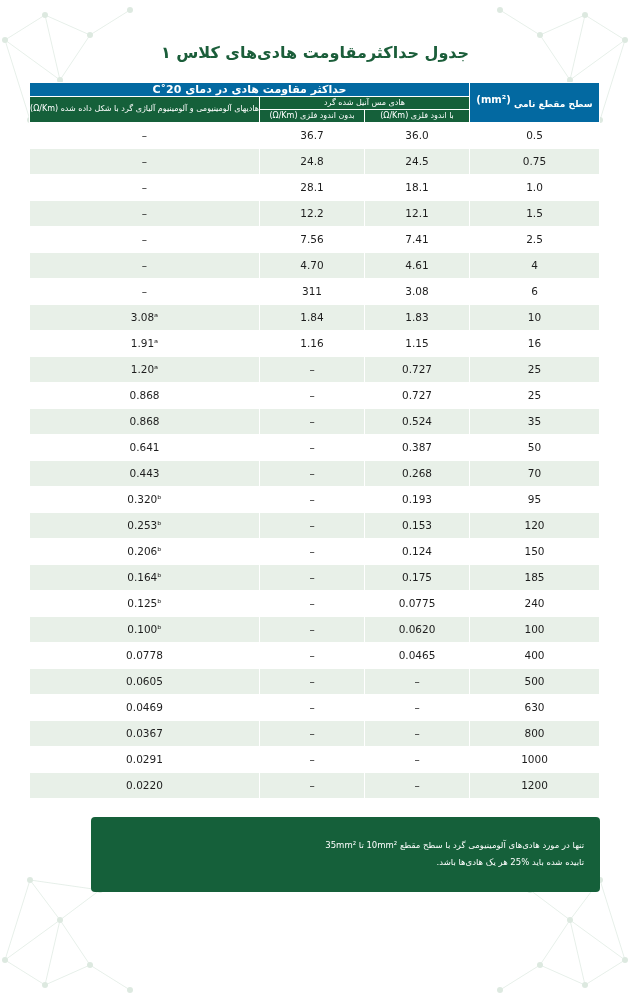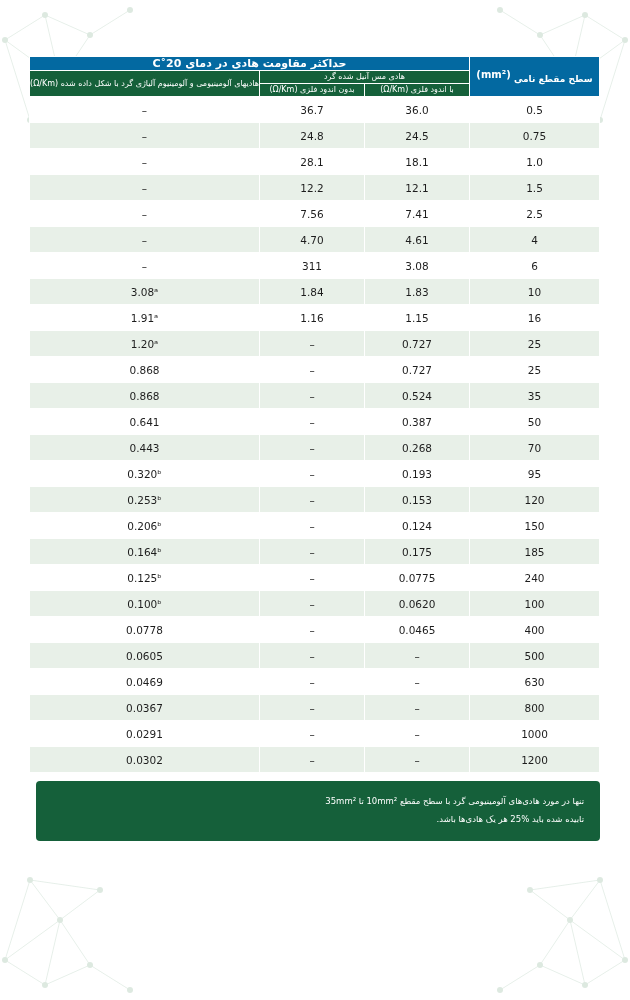--- a/index.html
+++ b/index.html
@@ -97,26 +97,26 @@
 
   tbody tr td {
     height: 25px;
     font-size: 10.5px;
     border: 1px solid #e9efe9;
   }
   tbody tr.odd td { background: #ffffff; }
   tbody tr.even td { background: #e8f0e8; }
 
   .note {
-    margin-top: 8px;
+    margin-top: 18px;
     background: #15603a;
     color: #ffffff;
     border-radius: 4px;
-    padding: 12px 16px;
-    width: 564px;
+    padding: 20px 16px;
+    width: 509px;
     box-sizing: border-box;
     font-size: 8.5px;
     line-height: 2.1;
     text-align: right;
   }
   .note p { margin: 0; }
 </style>
 </head>
 <body>
 
@@ -189,20 +189,21 @@
       <circle cx="90" cy="70" r="3"></circle>
     <circle cx="20" cy="140" r="3"></circle>
       <circle cx="50" cy="40" r="3"></circle>
     <circle cx="120" cy="30" r="3"></circle>
   </g>
 </svg>
 
 <div class="page">
 
   <div class="title-wrap">
+    <div class="title">جدول حداکثرمقاومت هادی‌های کلاس ۱</div>
   </div>
 
   <table class="main">
     <colgroup>
       <col style="width:130px">
       <col style="width:105px">
       <col style="width:105px">
       <col style="width:230px">
     </colgroup>
     <thead>
@@ -370,21 +371,21 @@
       <tr class="odd">
         <td>1000</td>
         <td>–</td>
         <td>–</td>
         <td>0.0291</td>
       </tr>
       <tr class="even">
         <td>1200</td>
         <td>–</td>
         <td>–</td>
-        <td>0.0302</td>
+        <td>0.0220</td>
       </tr>
     </tbody>
   </table>
 
   <div class="note">
     <p>تنها در مورد هادی‌های آلومینیومی گرد با سطح مقطع 10mm² تا 35mm²</p>
     <p>تابیده شده باید %25 هر یک  هادی‌ها باشد.</p>
   </div>
 
 </div>

